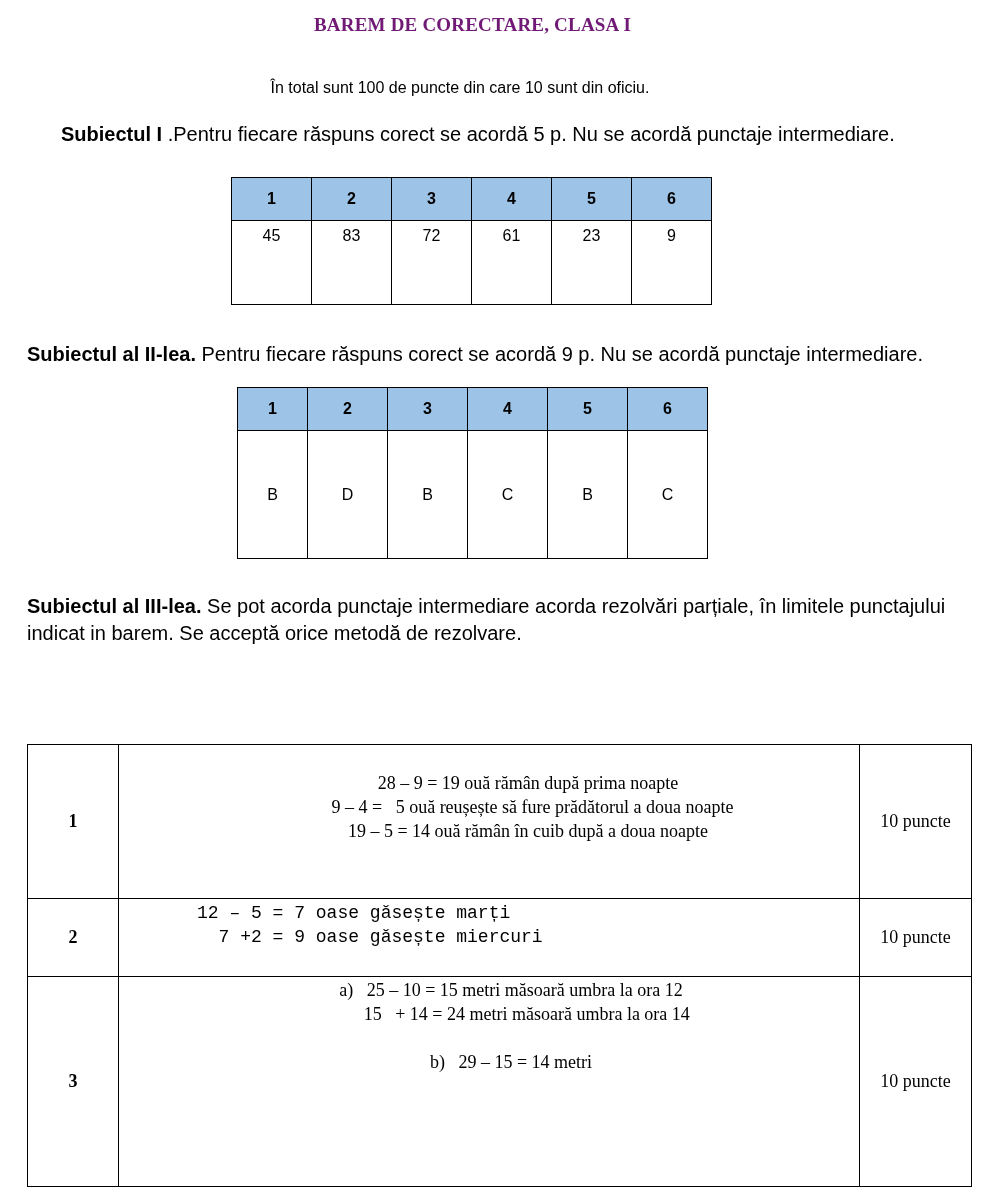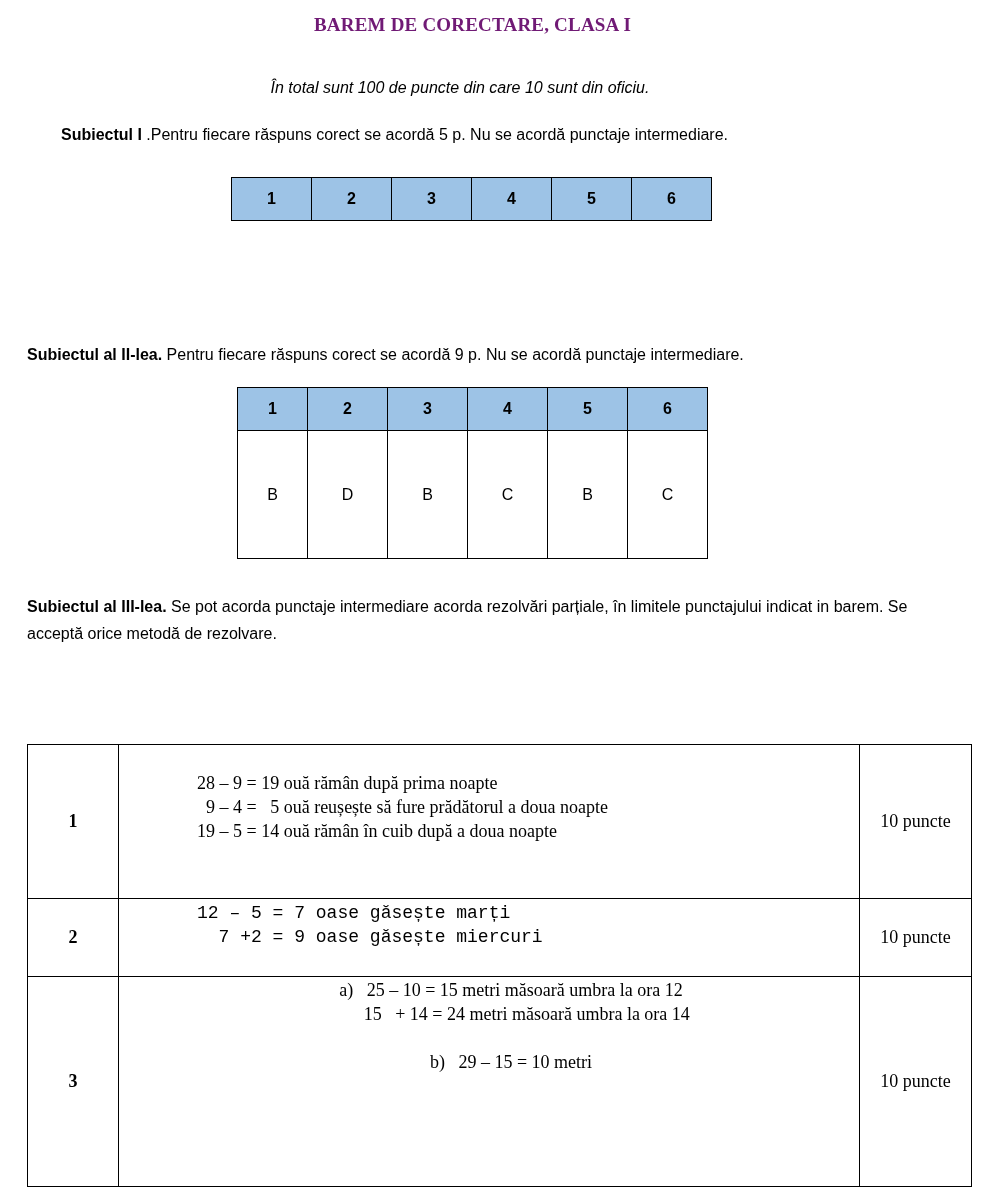--- a/index.html
+++ b/index.html
@@ -4,24 +4,24 @@
   <style>
     html, body { margin: 0; padding: 0; background: #ffffff; }
     body { width: 985px; height: 1204px; position: relative; overflow: hidden; color: #000; }
     .title {
       position: absolute; left: 0; top: 14px; width: 945px; text-align: center;
       font-family: "Liberation Serif", serif; font-weight: bold; font-size: 19px;
       color: #701a75; letter-spacing: 0.2px;
     }
     .intro {
       position: absolute; left: 0; top: 79px; width: 920px; text-align: center;
-      font-family: "Liberation Sans", sans-serif; font-style: italic; font-size: 16px;
+      font-family: "Liberation Sans", sans-serif; font-size: 16px;
     }
     .para {
-      position: absolute; font-family: "Liberation Sans", sans-serif; font-size: 16px; line-height: 27px;
+      position: absolute; font-family: "Liberation Sans", sans-serif; font-size: 20px; line-height: 27px;
     }
     .para b { font-weight: bold; }
     #s1 { left: 61px; top: 121px; }
     #s2 { left: 27px; top: 341px; }
     #s3 { left: 27px; top: 593px; width: 920px; }
 
     table.ans {
       position: absolute; border-collapse: collapse;
       font-family: "Liberation Sans", sans-serif; font-size: 16px;
     }
@@ -40,21 +40,21 @@
       font-family: "Liberation Serif", serif; font-size: 18px;
     }
     table.sol td { border: 1.5px solid #000; padding: 0; }
     table.sol td.num { width: 90px; text-align: center; font-weight: bold; vertical-align: middle; }
     table.sol td.body { width: 740px; vertical-align: top; }
     table.sol td.pts { width: 111px; text-align: center; vertical-align: middle; margin-top: 22px; }
     .r1 { height: 154px; }
     .r2 { height: 78px; }
     .r3 { height: 210px; }
     .line { white-space: pre; line-height: 24px; }
-    .r1 .content { padding-top: 26px; padding-left: 78px; }
+    .r1 .content { padding-top: 26px; padding-left: 78px; text-align: center; }
     .r2 .content { padding-top: 2px; padding-left: 78px; font-family: Liberation Mono, monospace; }
     .r3 .content { padding-top: 1px; padding-left: 44px; text-align: center; }
     .gap { height: 24px; }
   </style>
 </head>
 <body>
 
 <div class="title">BAREM DE CORECTARE, CLASA I</div>
 <div class="intro">În total sunt 100 de puncte din care 10 sunt din oficiu.</div>
 
@@ -62,20 +62,28 @@
 
 <table class="ans" id="t1">
   <tbody>
       <tr>
     <th>1</th>
     <th>2</th>
     <th>3</th>
     <th>4</th>
     <th>5</th>
     <th>6</th>
+  </tr>
+  <tr>
+    <td>45</td>
+    <td>83</td>
+    <td>72</td>
+    <td>61</td>
+    <td>23</td>
+    <td>9</td>
   </tr>
 </tbody>
   </table>
 
 <div class="para" id="s2"><b>Subiectul al II-lea.</b><span> Pentru fiecare răspuns corect se acordă 9 p. Nu se acordă punctaje intermediare.</span></div>
 
 <table class="ans" id="t2">
   <tbody>
       <tr>
     <th>1</th>
@@ -121,19 +129,19 @@
     </td>
     <td class="pts">10 puncte</td>
   </tr>
   <tr class="r3">
     <td class="num">3</td>
     <td class="body">
       <div class="content">
         <div class="line">a)   25 – 10 = 15 metri măsoară umbra la ora 12</div>
         <div class="line">       15   + 14 = 24 metri măsoară umbra la ora 14</div>
         <div class="gap"></div>
-        <div class="line">b)   29 – 15 = 10 metri</div>
+        <div class="line">b)   29 – 15 = 14 metri</div>
       </div>
     </td>
     <td class="pts">10 puncte</td>
   </tr>
 </tbody>
   </table>
 
 </body></html>

